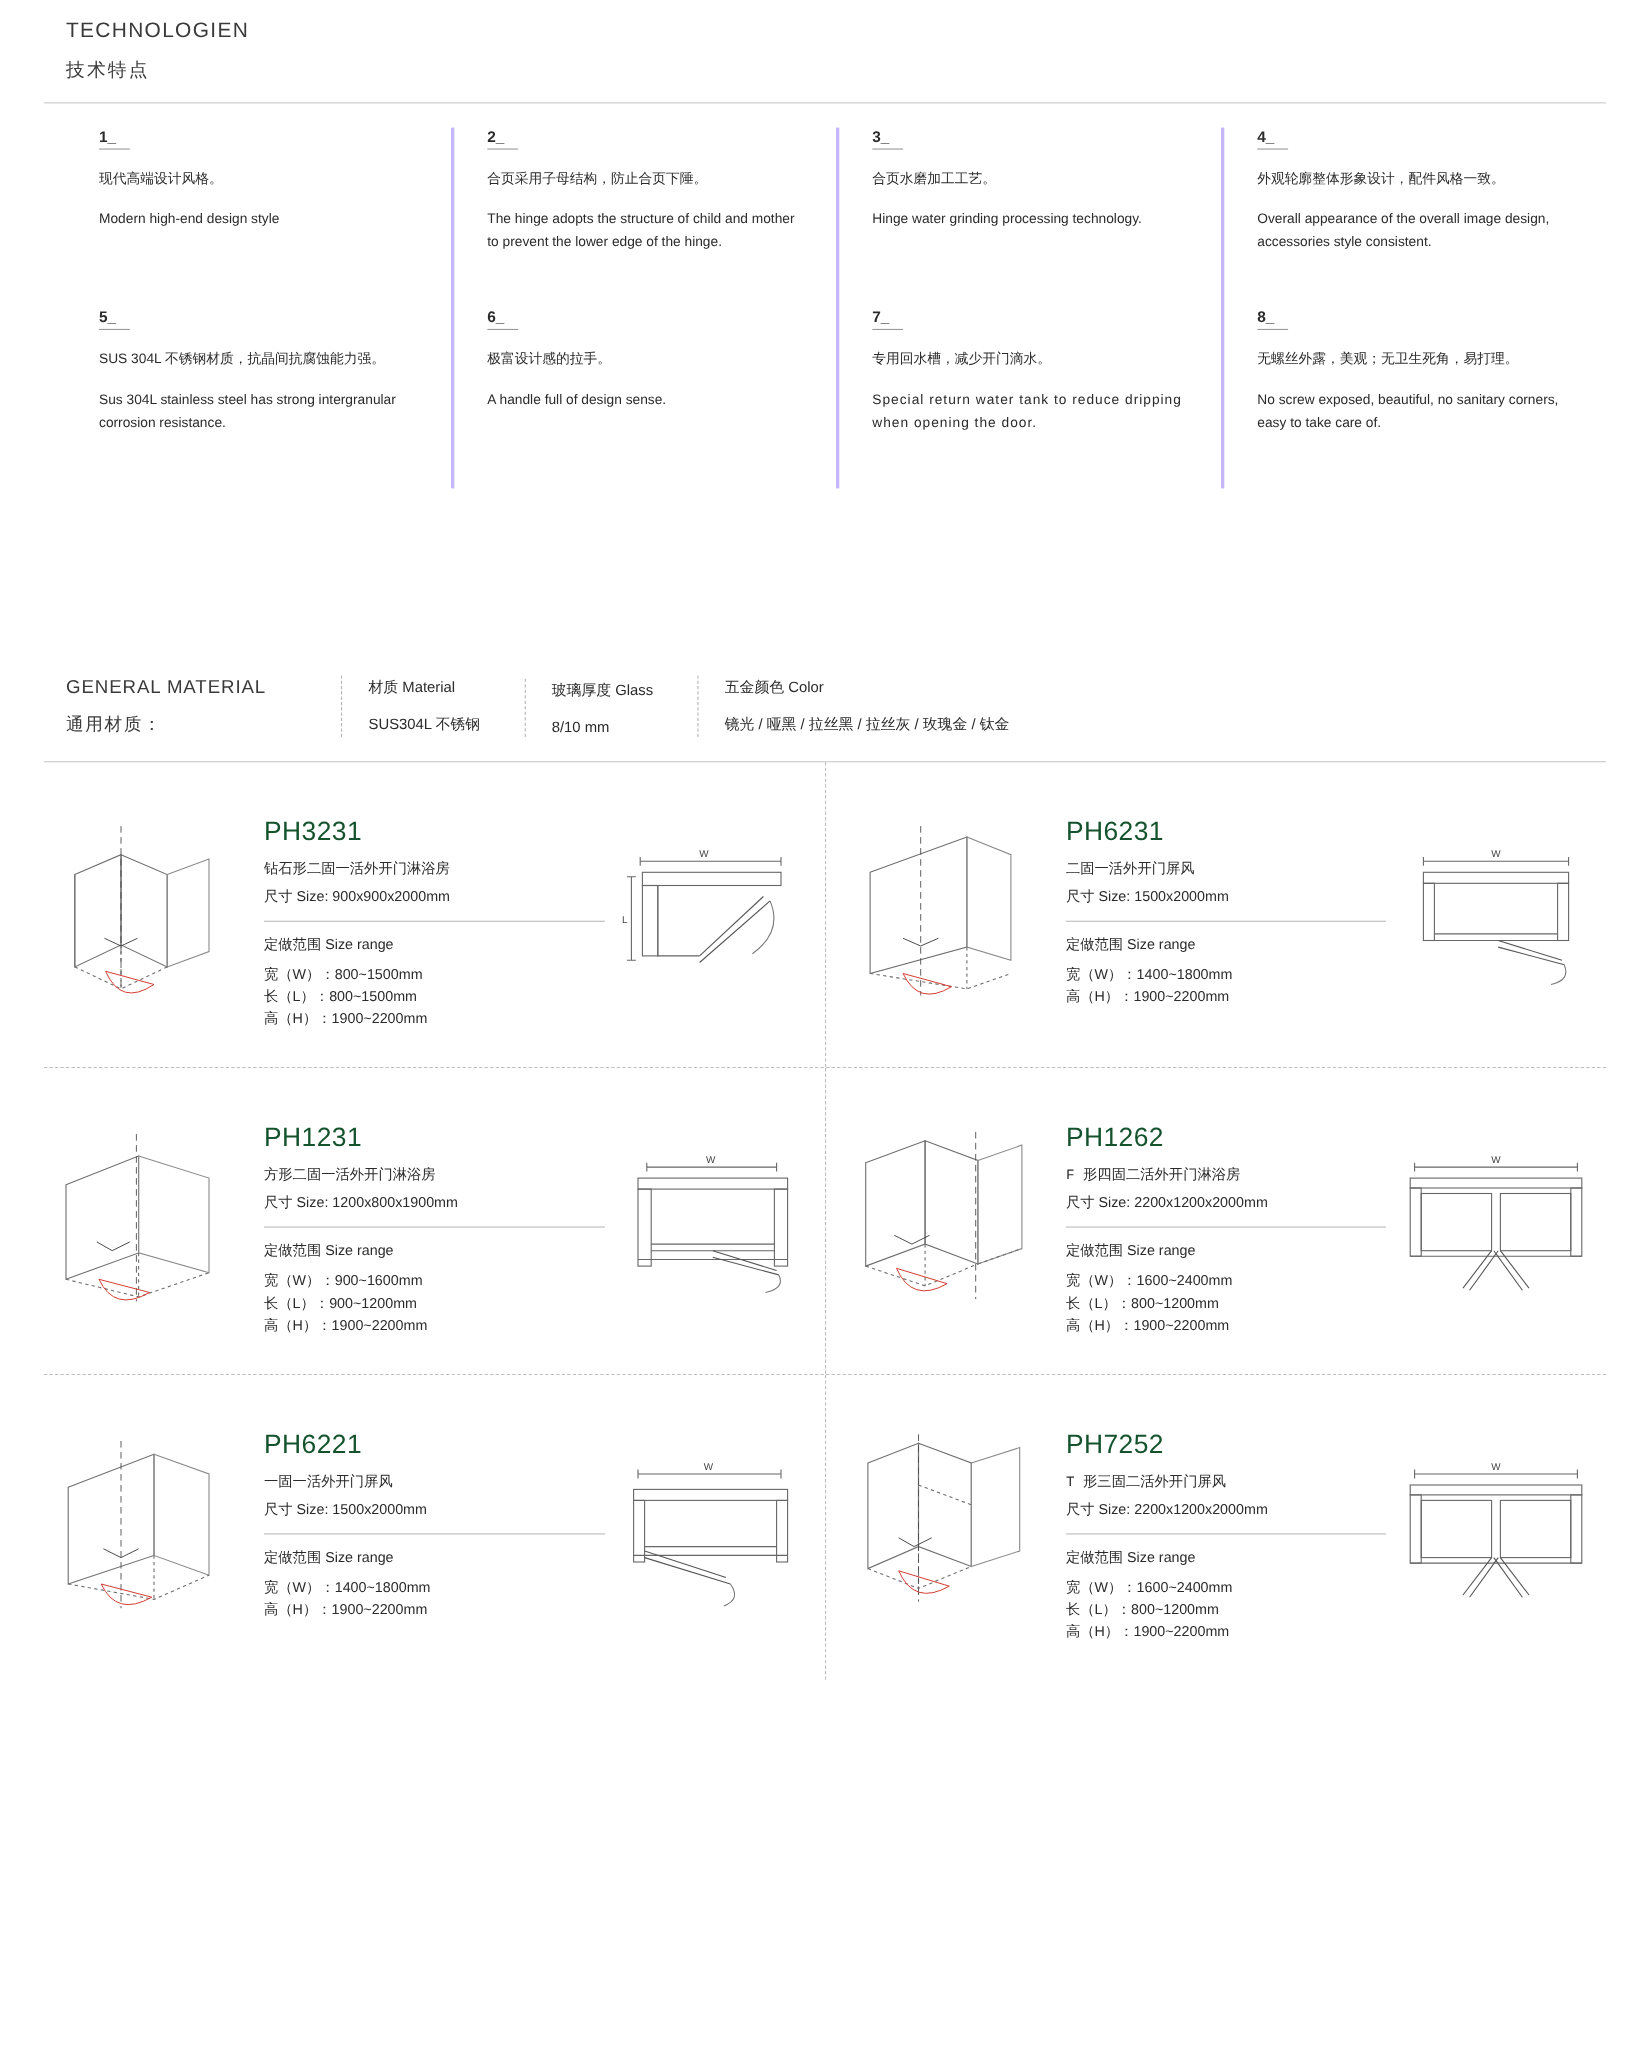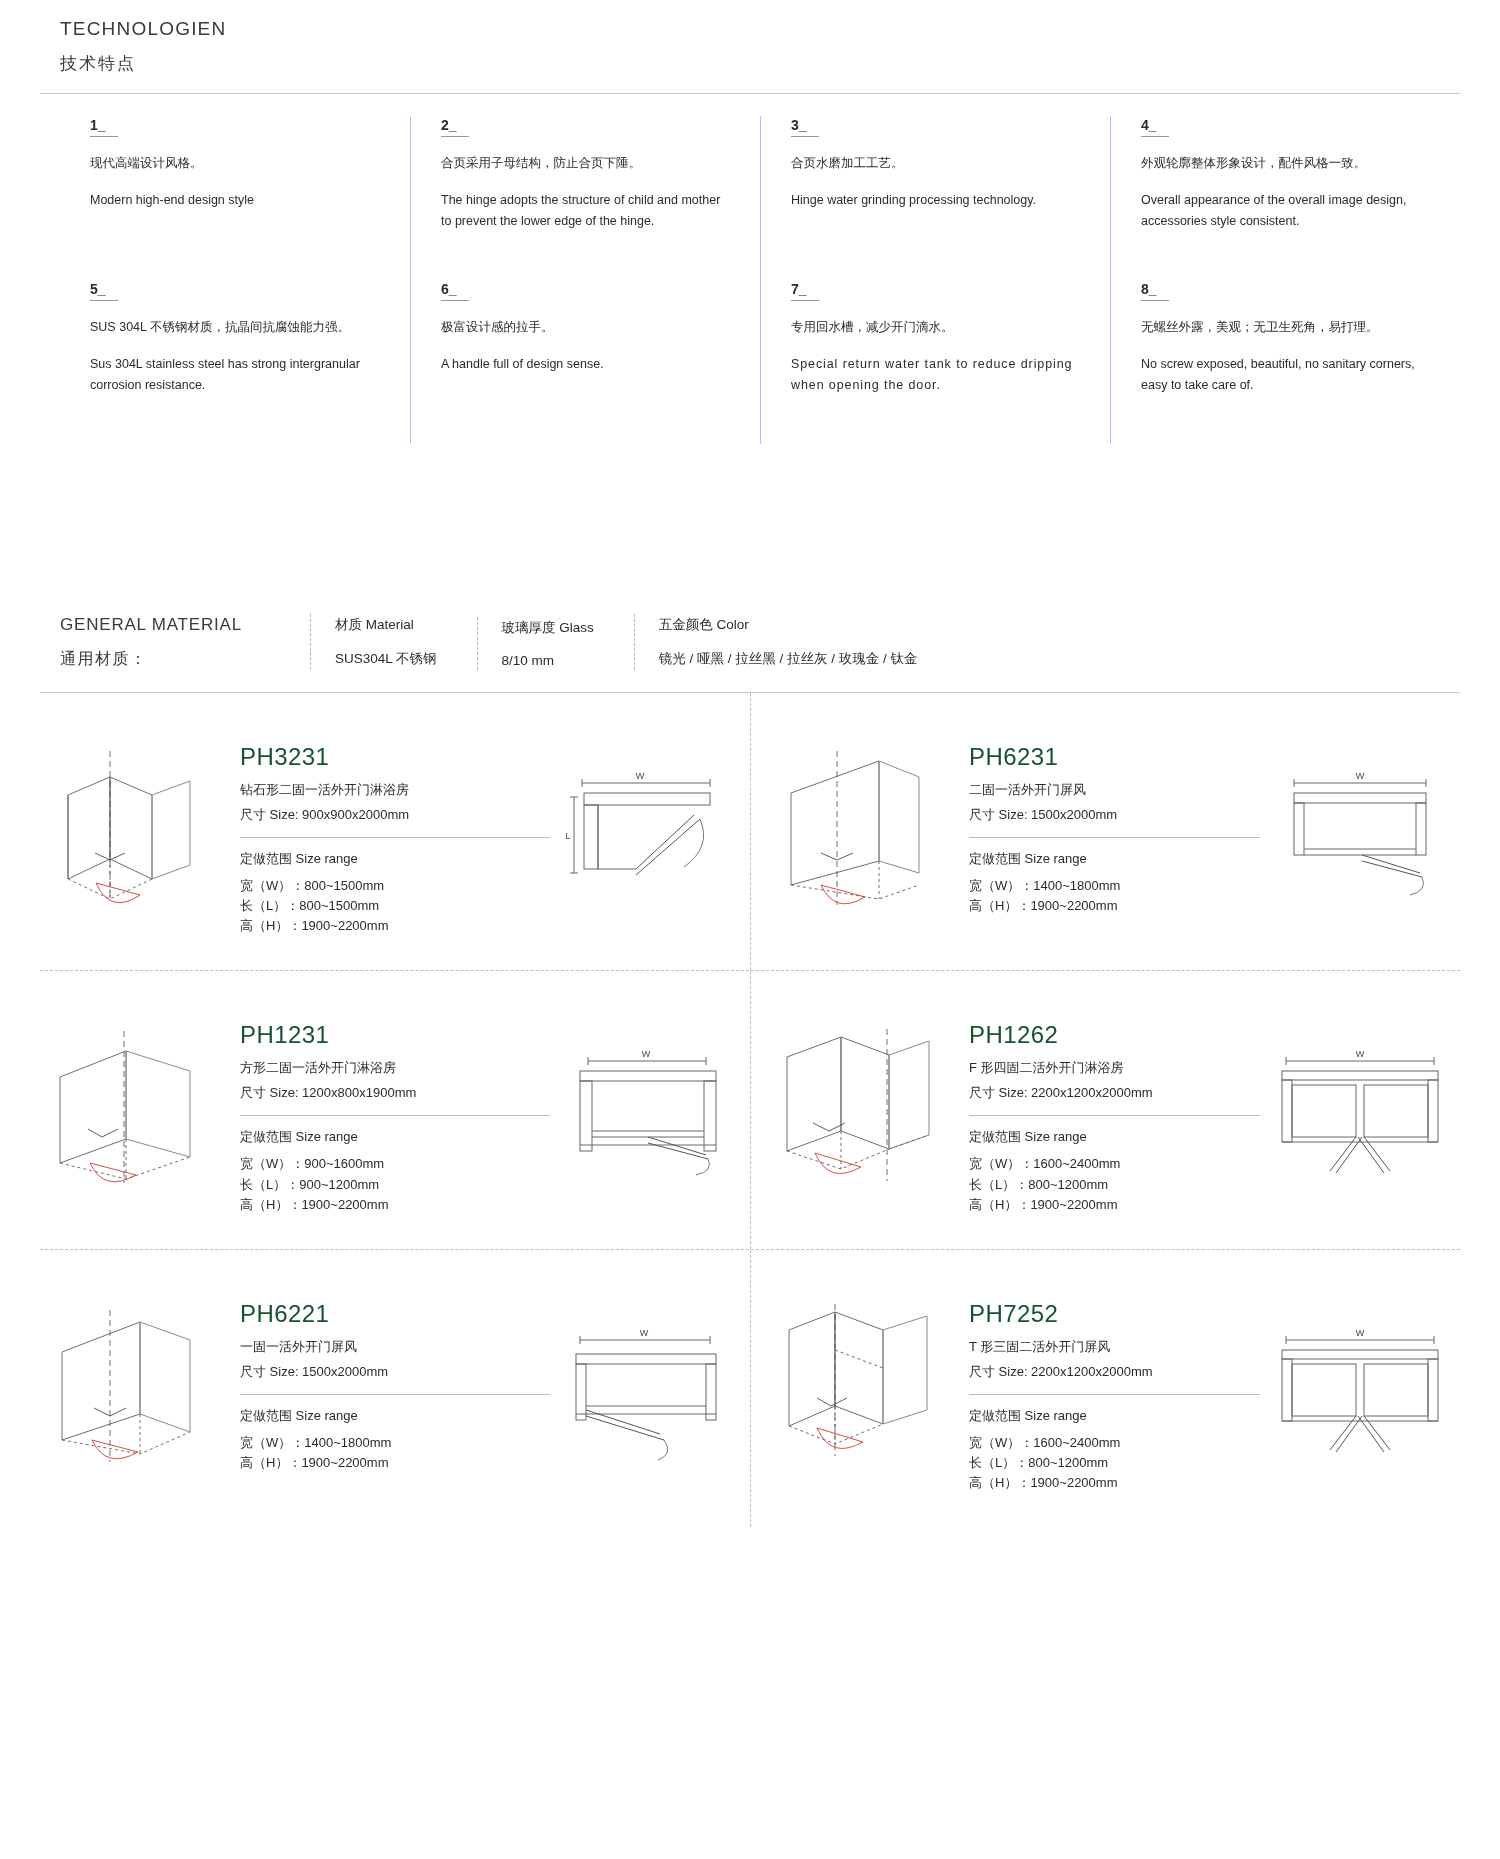--- a/index.html
+++ b/index.html
@@ -51,21 +51,21 @@
     margin-top: 22px;
     padding-left: 20px;
   }
   .feat-col {
     width: 25%;
     box-sizing: border-box;
     padding: 0 30px 0 30px;
     position: relative;
   }
   .feat-col + .feat-col {
-    border-left: 1px solid #c4b5fd;
+    border-left: 3px solid #c4b5fd;
   }
   .feat-block {
     margin-bottom: 14px;
     min-height: 150px;
   }
   .feat-num {
     font-size: 14px;
     font-weight: bold;
     color: #2b2b2b;
     border-bottom: 1px solid #9a9a9a;
@@ -170,20 +170,21 @@
     font-size: 24px;
     font-weight: normal;
     letter-spacing: 0.4px;
     color: #14532d;
     margin-bottom: 10px;
   }
   .desc {
     font-size: 13px;
     color: #2b2b2b;
     margin-bottom: 7px;
+    font-family: Liberation Mono, monospace;
   }
   .size {
     font-size: 13px;
     color: #2b2b2b;
     padding-bottom: 13px;
     border-bottom: 1px solid #bcbcbc;
     margin-bottom: 12px;
   }
   .range-title {
     font-size: 13px;

